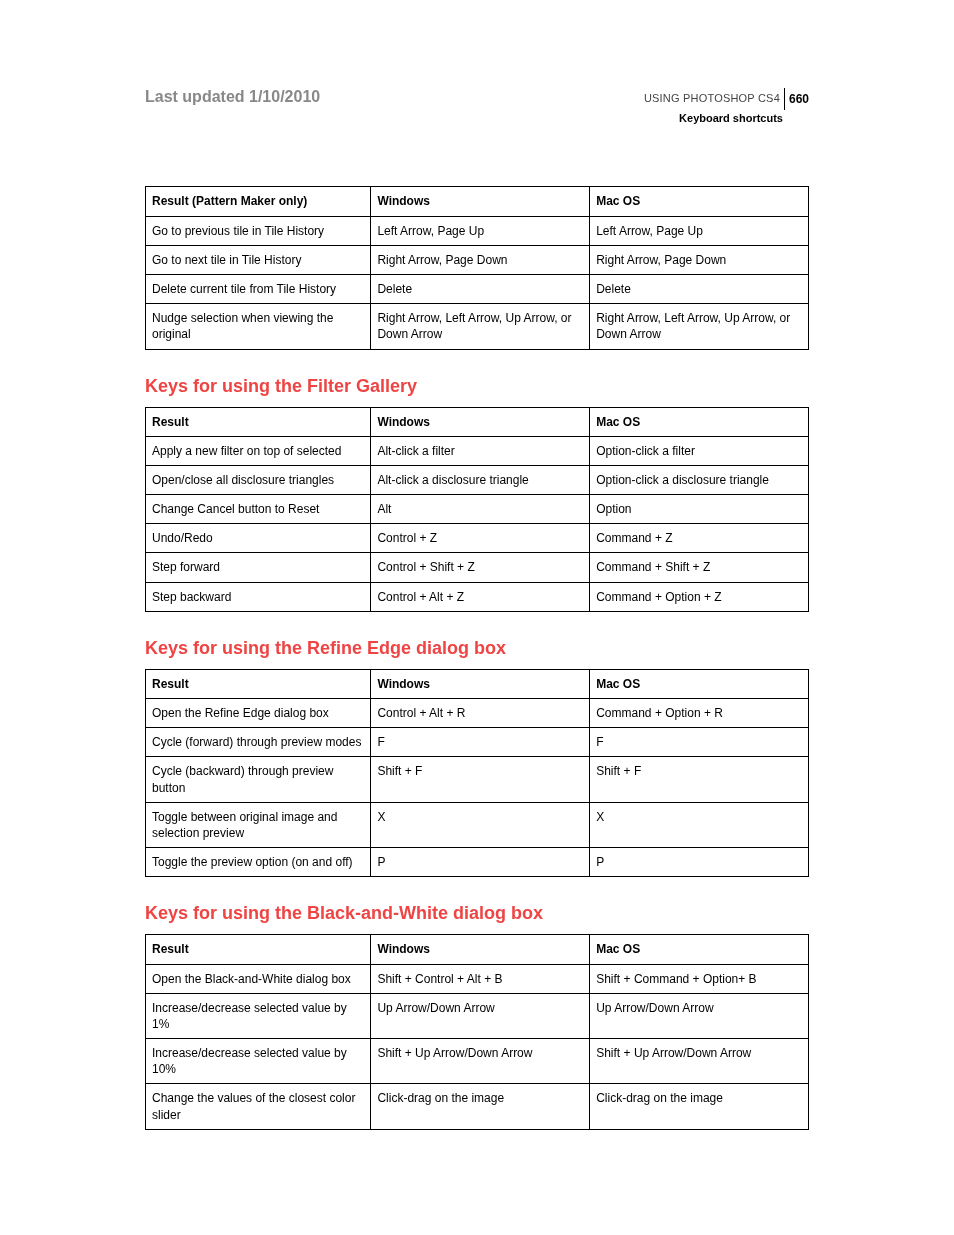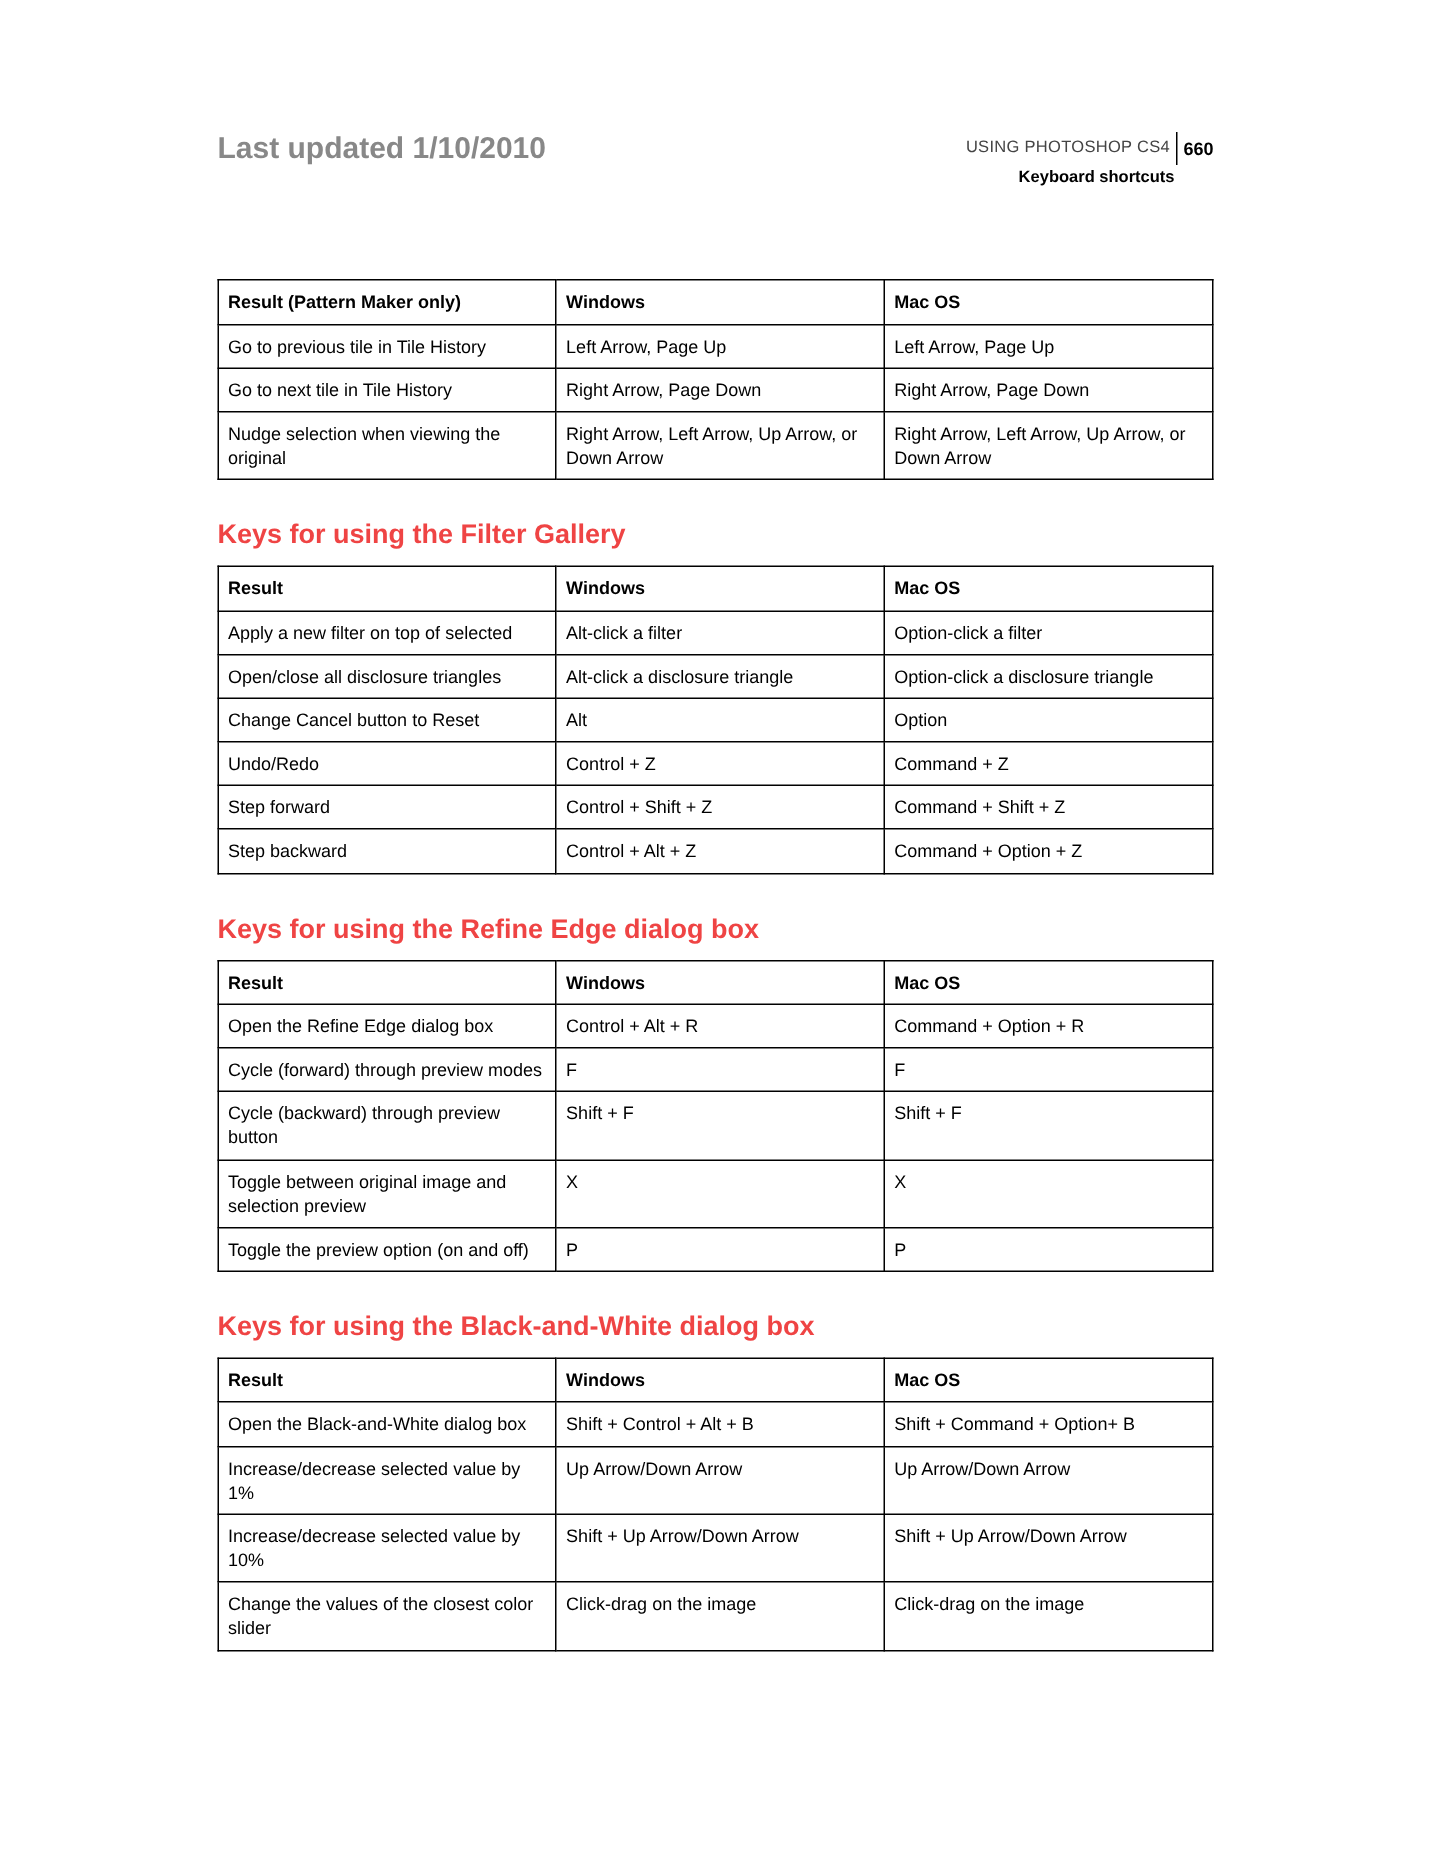--- a/index.html
+++ b/index.html
@@ -14,21 +14,21 @@
     padding: 88px 145px 60px 145px;
   }
   .page-header {
     display: flex;
     justify-content: space-between;
     align-items: flex-start;
     margin-bottom: 60px;
   }
   .last-updated {
     color: #888;
-    font-size: 20px;
+    font-size: 16px;
     font-weight: 600;
   }
   .header-right {
     text-align: right;
     font-size: 11px;
     line-height: 1.4;
   }
   .doc-title-line {
     display: flex;
     align-items: center;
@@ -105,20 +105,25 @@
             <td>Go to previous tile in Tile History</td>
             <td>Left Arrow, Page Up</td>
             <td>Left Arrow, Page Up</td>
           </tr>
           <tr>
             <td>Go to next tile in Tile History</td>
             <td>Right Arrow, Page Down</td>
             <td>Right Arrow, Page Down</td>
           </tr>
           <tr>
+            <td>Delete current tile from Tile History</td>
+            <td>Delete</td>
+            <td>Delete</td>
+          </tr>
+          <tr>
             <td>Nudge selection when viewing the original</td>
             <td>Right Arrow, Left Arrow, Up Arrow, or Down Arrow</td>
             <td>Right Arrow, Left Arrow, Up Arrow, or Down Arrow</td>
           </tr>
         </tbody>
       </table>
       <h2 class="section-heading">Keys for using the Filter Gallery</h2>
       <table class="shortcuts">
         <colgroup>
           <col class="c1">

